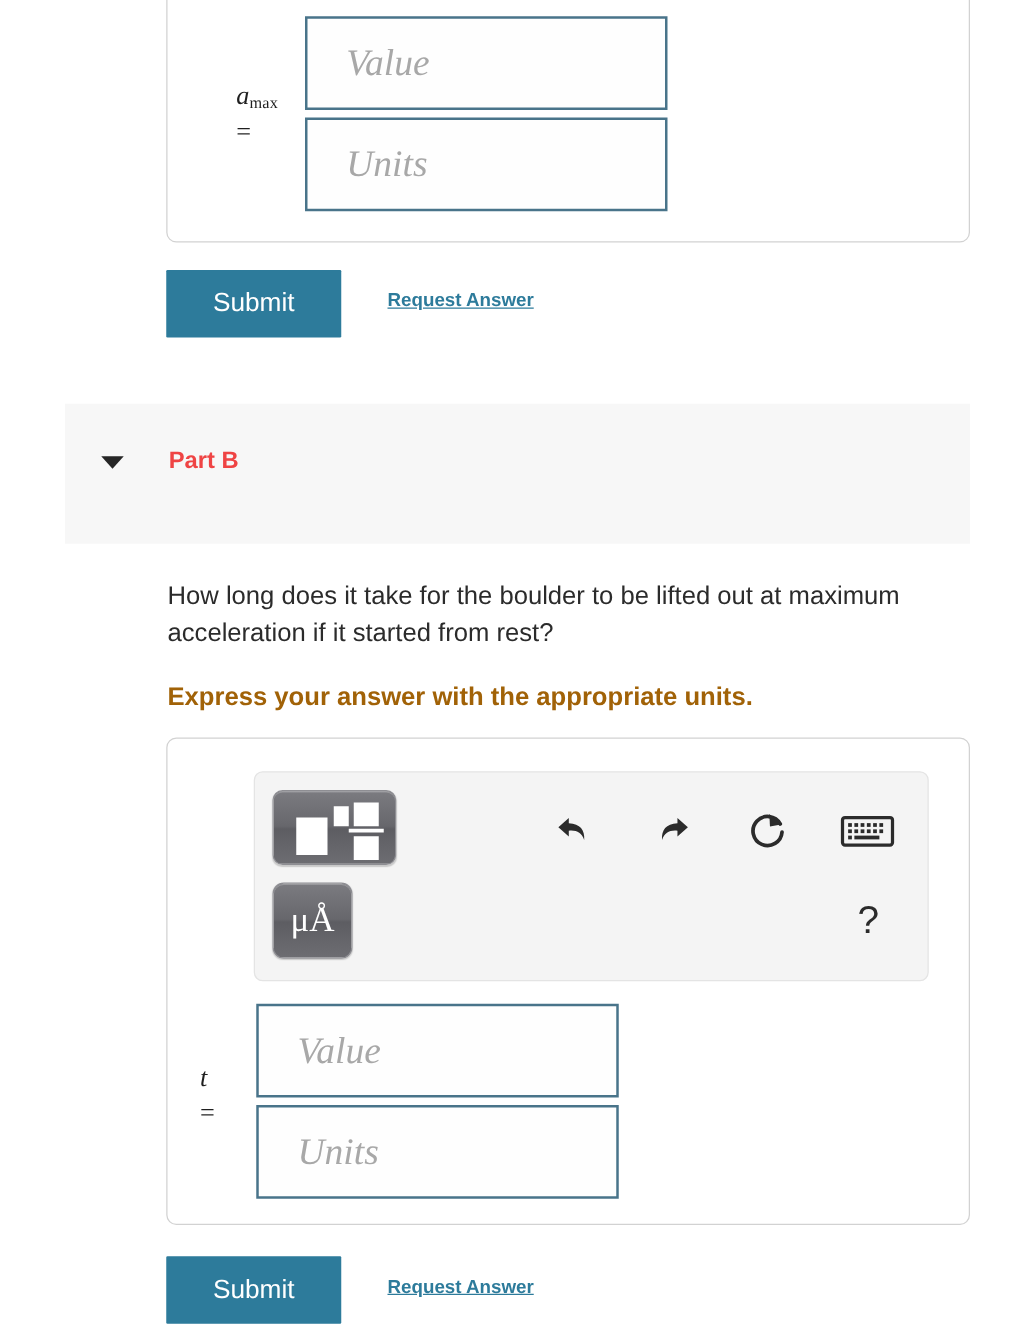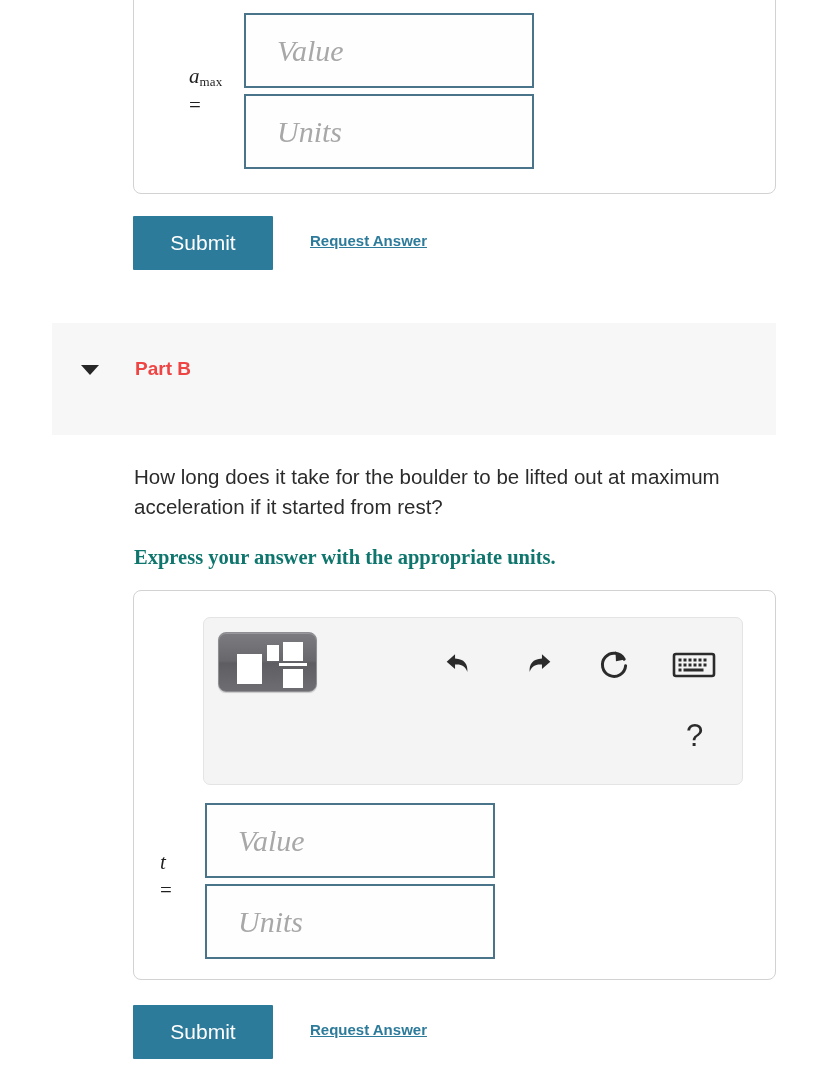--- a/index.html
+++ b/index.html
@@ -169,24 +169,24 @@
   
   .q-text {
     position: absolute;
     font-family: "Liberation Sans", sans-serif;
     font-size: 20.5px;
     line-height: 30px;
     color: #2b2b2b;
   }
   .q-bold {
     position: absolute;
-    font-family: Liberation Serif, serif;
+    font-family: Liberation Sans, sans-serif;
     font-size: 20.5px;
     font-weight: bold;
-    color: #0f766e;
+    color: #a16207;
   }
 </style>
 </head>
 <body>
 
 <div class="answer-box" style="left:133px; top:-60px; width:643px; height:254px;"></div>
 
 <div class="var-label" style="left:158px; top:62px; width:70px;margin-left:31px;">
   <span class="it">a</span><span class="sub">max</span>
   <span class="eq">=</span>
@@ -229,20 +229,23 @@
 <div class="mathbar" style="left:203px; top:617px; width:540px; height:168px;">
 
   <div class="tpl-btn" style="left:14px; top:14px; width:99px; height:60px;">
     <div class="tpl-box" style="left:18px; top:21px; width:25px; height:30px;"></div>
     <div class="tpl-box" style="left:48px; top:12px; width:12px; height:16px;"></div>
     <div class="tpl-box" style="left:64px; top:9px; width:20px; height:19px;"></div>
     <div class="tpl-bar" style="left:60px; top:30px; width:28px; height:3px;"></div>
     <div class="tpl-box" style="left:64px; top:36px; width:20px; height:19px;"></div>
   </div>
 
+  <div class="unit-btn" style="left:14px; top:88px; width:64px; height:61px;">
+    <span>μÅ</span>
+  </div>
 
   <div class="tool-icon" style="left:236px; top:26px; width:40px; height:40px;">
     <svg width="34" height="34" viewBox="0 0 24 24" fill="#2b2b2b">
       <path d="M8.5 5.2 L2.6 10.4 L8.5 15.6 L8.5 12.4 C13.0 12.0 15.6 13.4 17.2 17.6 C17.6 12.0 15.0 8.6 8.5 8.2 Z"></path>
     </svg>
   </div>
 
   <div class="tool-icon" style="left:313px; top:26px; width:40px; height:40px;">
     <svg width="34" height="34" viewBox="0 0 24 24" fill="#2b2b2b">
       <path d="M15.5 5.2 L21.4 10.4 L15.5 15.6 L15.5 12.4 C11.0 12.0 8.4 13.4 6.8 17.6 C6.4 12.0 9.0 8.6 15.5 8.2 Z"></path>

